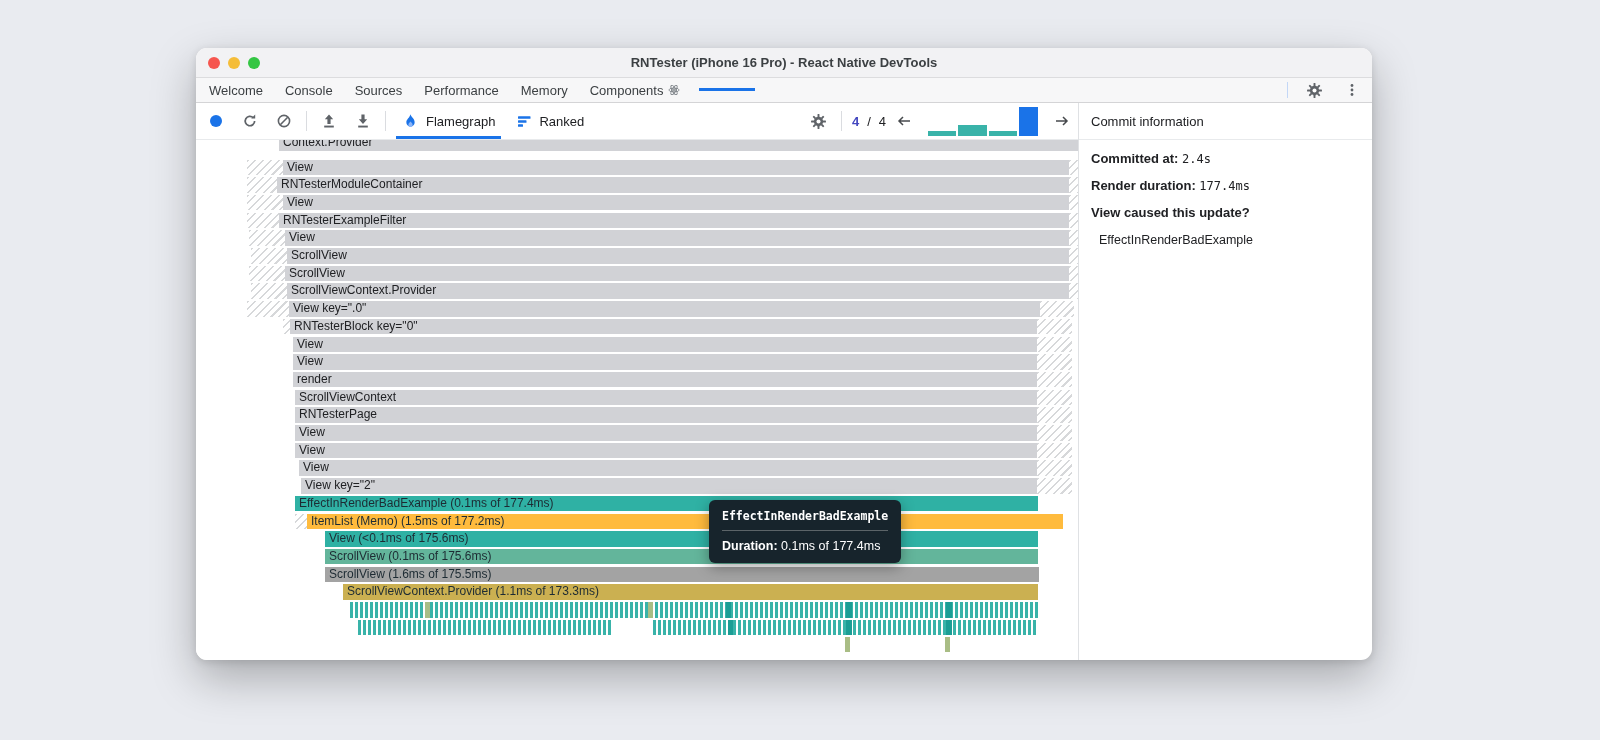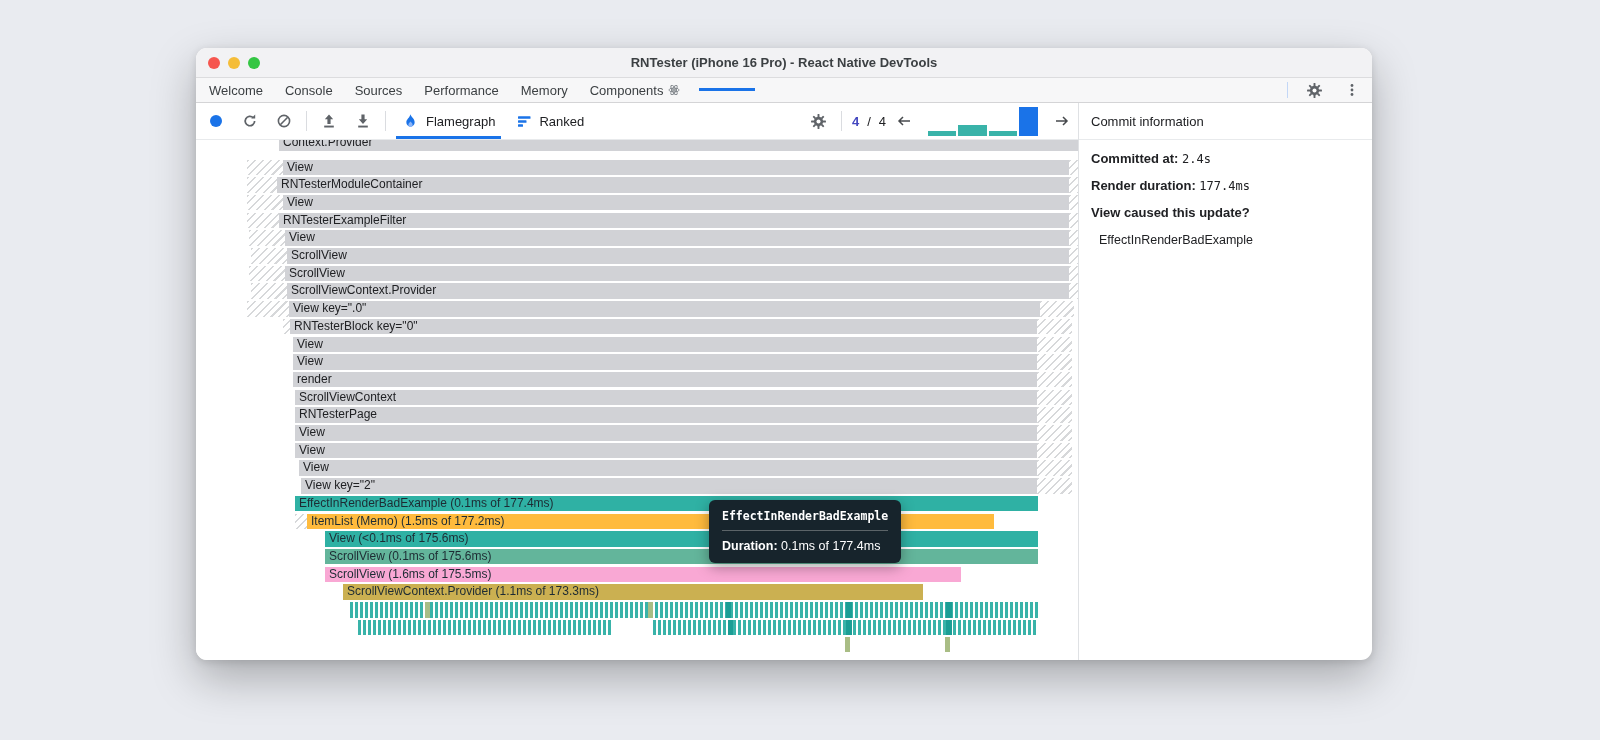--- a/index.html
+++ b/index.html
@@ -340,33 +340,33 @@
           </div>
           <div class="fg-row" style="top: 338.1px;">
             <div class="fg-bar" style="left: 105px; width: 736px; background: rgb(209, 210, 214);">View key="2"</div>
             <div class="fg-hatch" style="left: 841px; width: 35px;"></div>
           </div>
           <div class="fg-row" style="top: 355.8px;">
             <div class="fg-bar colored" style="left: 99px; width: 743px; background: rgb(47, 177, 164);">EffectInRenderBadExample (0.1ms of 177.4ms)</div>
           </div>
           <div class="fg-row" style="top: 373.5px;">
             <div class="fg-hatch" style="left: 99px; width: 12px;"></div>
-            <div class="fg-bar colored" style="left: 111px; width: 687px; background: rgb(255, 187, 61);">ItemList (Memo) (1.5ms of 177.2ms)</div>
+            <div class="fg-bar colored" style="left: 111px; width: 756px; background: rgb(255, 187, 61);">ItemList (Memo) (1.5ms of 177.2ms)</div>
           </div>
           <div class="fg-row" style="top: 391.2px;">
             <div class="fg-bar colored" style="left: 129px; width: 713px; background: rgb(47, 177, 164);">View (&lt;0.1ms of 175.6ms)</div>
           </div>
           <div class="fg-row" style="top: 408.9px;">
             <div class="fg-bar colored" style="left: 129px; width: 713px; background: rgb(99, 181, 155);">ScrollView (0.1ms of 175.6ms)</div>
           </div>
           <div class="fg-row" style="top: 426.6px;">
-            <div class="fg-bar colored" style="left: 129px; width: 636px; background: #f9a8d4;">ScrollView (1.6ms of 175.5ms)</div>
+            <div class="fg-bar colored" style="left: 129px; width: 714px; background: #a3a3a3;">ScrollView (1.6ms of 175.5ms)</div>
           </div>
           <div class="fg-row" style="top: 444.3px;">
-            <div class="fg-bar colored" style="left: 147px; width: 580px; background: rgb(203, 176, 81);">ScrollViewContext.Provider (1.1ms of 173.3ms)</div>
+            <div class="fg-bar colored" style="left: 147px; width: 695px; background: rgb(203, 176, 81);">ScrollViewContext.Provider (1.1ms of 173.3ms)</div>
           </div>
           <div class="fg-row" style="top: 462px;">
             <div class="fg-dense" style="left: 154px; width: 688px; background: repeating-linear-gradient(90deg, rgb(57, 179, 169) 0px, rgb(57, 179, 169) 3px, rgb(255, 255, 255) 3px, rgb(255, 255, 255) 5px);"></div>
             <div class="fg-accent" style="left: 229px; width: 5px; background: rgb(169, 189, 133);"></div>
             <div class="fg-accent" style="left: 452px; width: 5px; background: rgb(169, 189, 133);"></div>
             <div class="fg-accent" style="left: 530px; width: 5px; background: rgb(27, 158, 149);"></div>
             <div class="fg-accent" style="left: 650px; width: 6px; background: rgb(27, 158, 149);"></div>
             <div class="fg-accent" style="left: 750px; width: 6px; background: rgb(27, 158, 149);"></div>
           </div>
           <div class="fg-row" style="top: 479.7px;">

